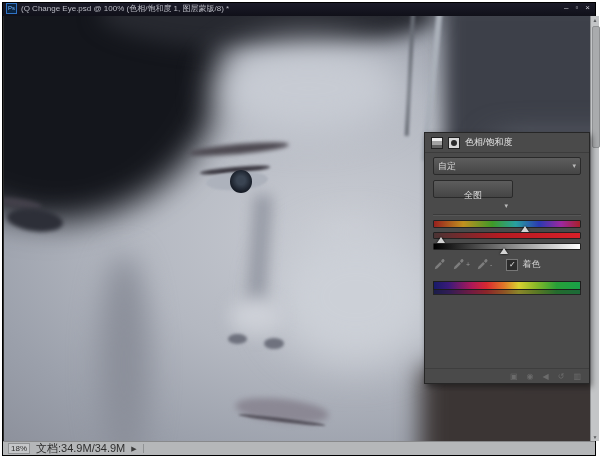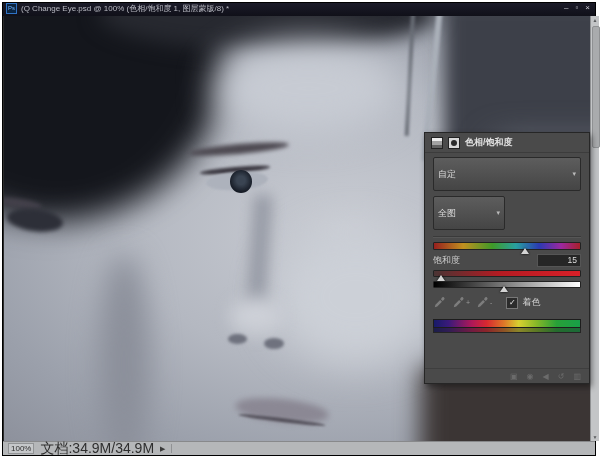--- a/index.html
+++ b/index.html
@@ -43,38 +43,38 @@
 
   
   .vscroll{position:absolute;left:587px;top:13px;width:9px;height:425px;background:#c3c5c7;border-left:1px solid #8f9193;box-sizing:border-box;}
   .vscroll .arr{position:absolute;left:0;width:100%;font-size:5px;color:#5a5c5e;text-align:center;}
   .vscroll .a-up{top:1px;} .vscroll .a-dn{bottom:1px;}
   .vscroll .thumb{position:absolute;left:1px;top:10px;width:6px;height:120px;background:#a9abad;border:1px solid #8f9193;border-radius:2px;}
 
   
   .statusbar{position:absolute;left:0;top:438px;width:100%;height:14px;background:#b5b7b9;border-top:1px solid #88898b;display:flex;align-items:center;gap:6px;padding:0 5px;box-sizing:border-box;}
   .statusbar .zoom-box{color:#2e2e2e;font-size:8px;background:#c6c8ca;border:1px solid #919395;padding:0 2px;line-height:9px;}
-  .statusbar .doc{color:#2e2e2e;font-size:14px;}
+  .statusbar .doc{color:#2e2e2e;font-size:11px;}
   .statusbar .exp{color:#3a3a3a;font-size:7px;}
   .statusbar .sep{width:1px;height:9px;background:#909294;}
 
   
   .panel{position:absolute;left:421px;top:129px;width:166px;height:252px;background:#4a4a4a;border:1px solid #262626;box-shadow:2px 3px 6px rgba(0,0,0,.45);box-sizing:border-box;font-size:9px;color:#cfcfcf;}
   .tabbar{height:16px;background:#373737;border-bottom:1px solid #2c2c2c;display:flex;align-items:center;padding:0 5px;gap:10px;}
   .tab{color:#a8a8a8;font-size:8.5px;}
   .panel-menu{margin-left:auto;color:#9d9d9d;font-size:7px;letter-spacing:-1px;}
-  .phead{height:19px;display:flex;align-items:center;gap:5px;padding:0 6px;border-bottom:1px solid #3c3c3c;font-weight:bold;}
+  .phead{height:19px;display:flex;align-items:center;gap:5px;padding:0 6px;border-bottom:1px solid #3c3c3c;}
   .hicon1{width:12px;height:12px;border:1px solid #222;background:linear-gradient(180deg,#ededed 0 34%,#a2a2a2 34% 67%,#616161 67%);box-sizing:border-box;}
   .hicon2{width:12px;height:12px;border:1px solid #222;background:#d9d9d9;position:relative;box-sizing:border-box;}
   .hicon2::after{content:"";position:absolute;left:2px;top:2px;width:6px;height:6px;border-radius:50%;background:#2c2c2c;}
   .phead .ptitle{color:#e2e2e2;font-size:9px;}
   .pcontent{padding:4px 8px 0 8px;}
-  .select{height:14px;background:linear-gradient(180deg,#5d5d5d,#454545);border:1px solid #2a2a2a;border-radius:2px;display:flex;align-items:center;padding:16px 4px;color:#ddd;margin-bottom:5px;box-sizing:border-box;}
+  .select{height:14px;background:linear-gradient(180deg,#5d5d5d,#454545);border:1px solid #2a2a2a;border-radius:2px;display:flex;align-items:center;padding:8px 4px;color:#ddd;margin-bottom:5px;box-sizing:border-box;}
   .select .arrow{margin-left:auto;color:#bbb;font-size:7px;}
-  .select.small{width:72px;margin-bottom:6px;}
+  .select.small{width:80px;margin-bottom:16px;flex-direction:column;}
   .hr{height:1px;background:#3a3a3a;border-bottom:1px solid #565656;margin:2px 0 4px 0;}
   .srow{display:flex;align-items:center;justify-content:space-between;margin-top:2px;}
   .slabel{color:#c9c9c9;}
   .sval{width:36px;height:11px;background:#262626;border:1px solid #555;color:#ddd;font-size:8.5px;text-align:right;padding:0 3px;line-height:11px;box-sizing:content-box;}
   .track{position:relative;height:6px;border:1px solid #222;border-radius:1px;margin:3px 0 4px 0;}
   .track.hue{background:linear-gradient(90deg,#97201e 0%,#c1901f 20%,#3f9a28 40%,#28a0a0 56%,#2b3ab2 72%,#9c28a0 87%,#a8202a 100%);}
   .track.sat{background:linear-gradient(90deg,#4a3434 0%,#b51b22 45%,#d82028 100%);height:5px;}
   .track.light{background:linear-gradient(90deg,#000,#fff);height:5px;}
   .ptr{position:absolute;bottom:-5px;width:0;height:0;border-left:4px solid transparent;border-right:4px solid transparent;border-bottom:6px solid #d4d4d4;filter:drop-shadow(0 0 1px #000);}
   .drow{display:flex;align-items:center;gap:6px;margin:8px 0 2px 0;}
@@ -149,24 +149,20 @@
         <div class="select small">
           <span>全图</span>
           <span class="arrow">▾</span>
         </div>
         <div class="hr"></div>
 
         <div class="track hue">
           <div class="ptr" style="left:calc(62% - 4px);"></div>
         </div>
 
-        <div class="srow">
-          <span class="slabel">饱和度</span>
-          <span class="sval">15</span>
-        </div>
         <div class="track sat">
           <div class="ptr" style="left:calc(5% - 4px);"></div>
         </div>
 
         <div class="track light">
           <div class="ptr" style="left:calc(48% - 4px);"></div>
         </div>
 
         <div class="drow">
           <svg class="dropper" viewBox="0 0 16 16">
@@ -195,20 +191,20 @@
       <div class="pfooter">
         <span>▣</span>
         <span>◉</span>
         <span>◀</span>
         <span>↺</span>
         <span>▥</span>
       </div>
     </div>
 
     <div class="statusbar">
-      <span class="zoom-box">100%</span>
+      <span class="zoom-box">18%</span>
       <span class="doc">文档:34.9M/34.9M</span>
       <span class="exp">▶</span>
       <span class="sep"></span>
     </div>
 
   </div>
 </div>
 
 </body></html>

